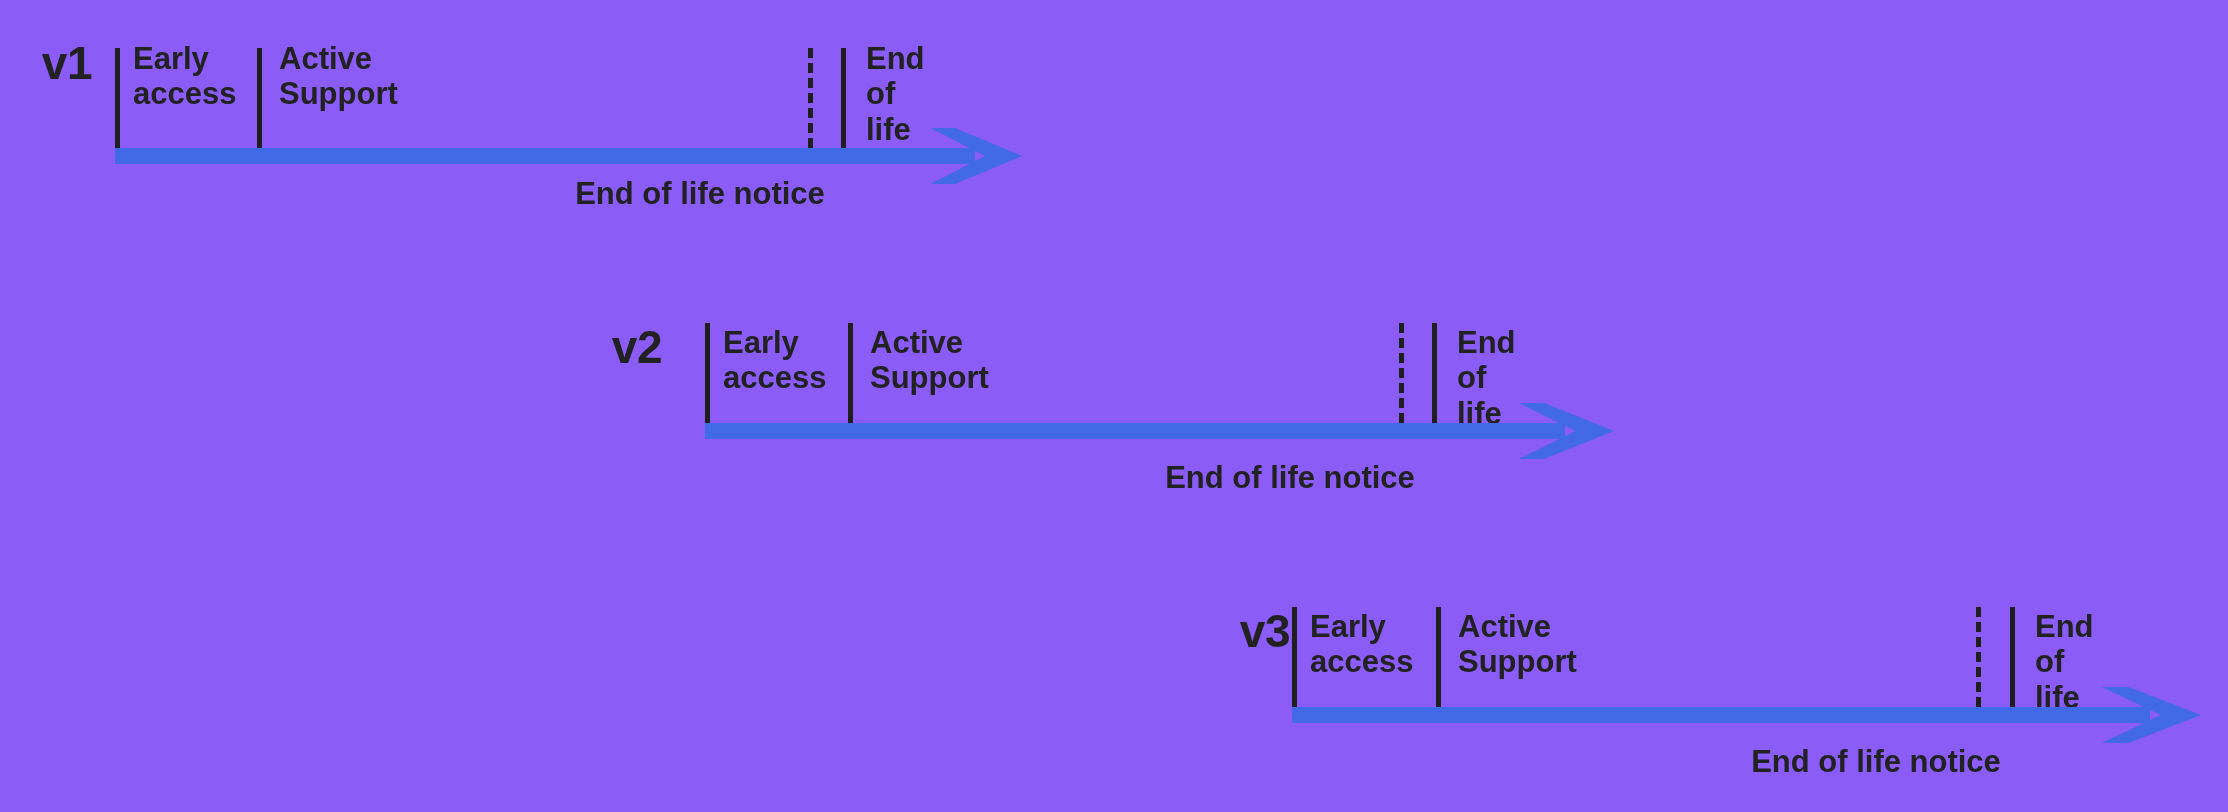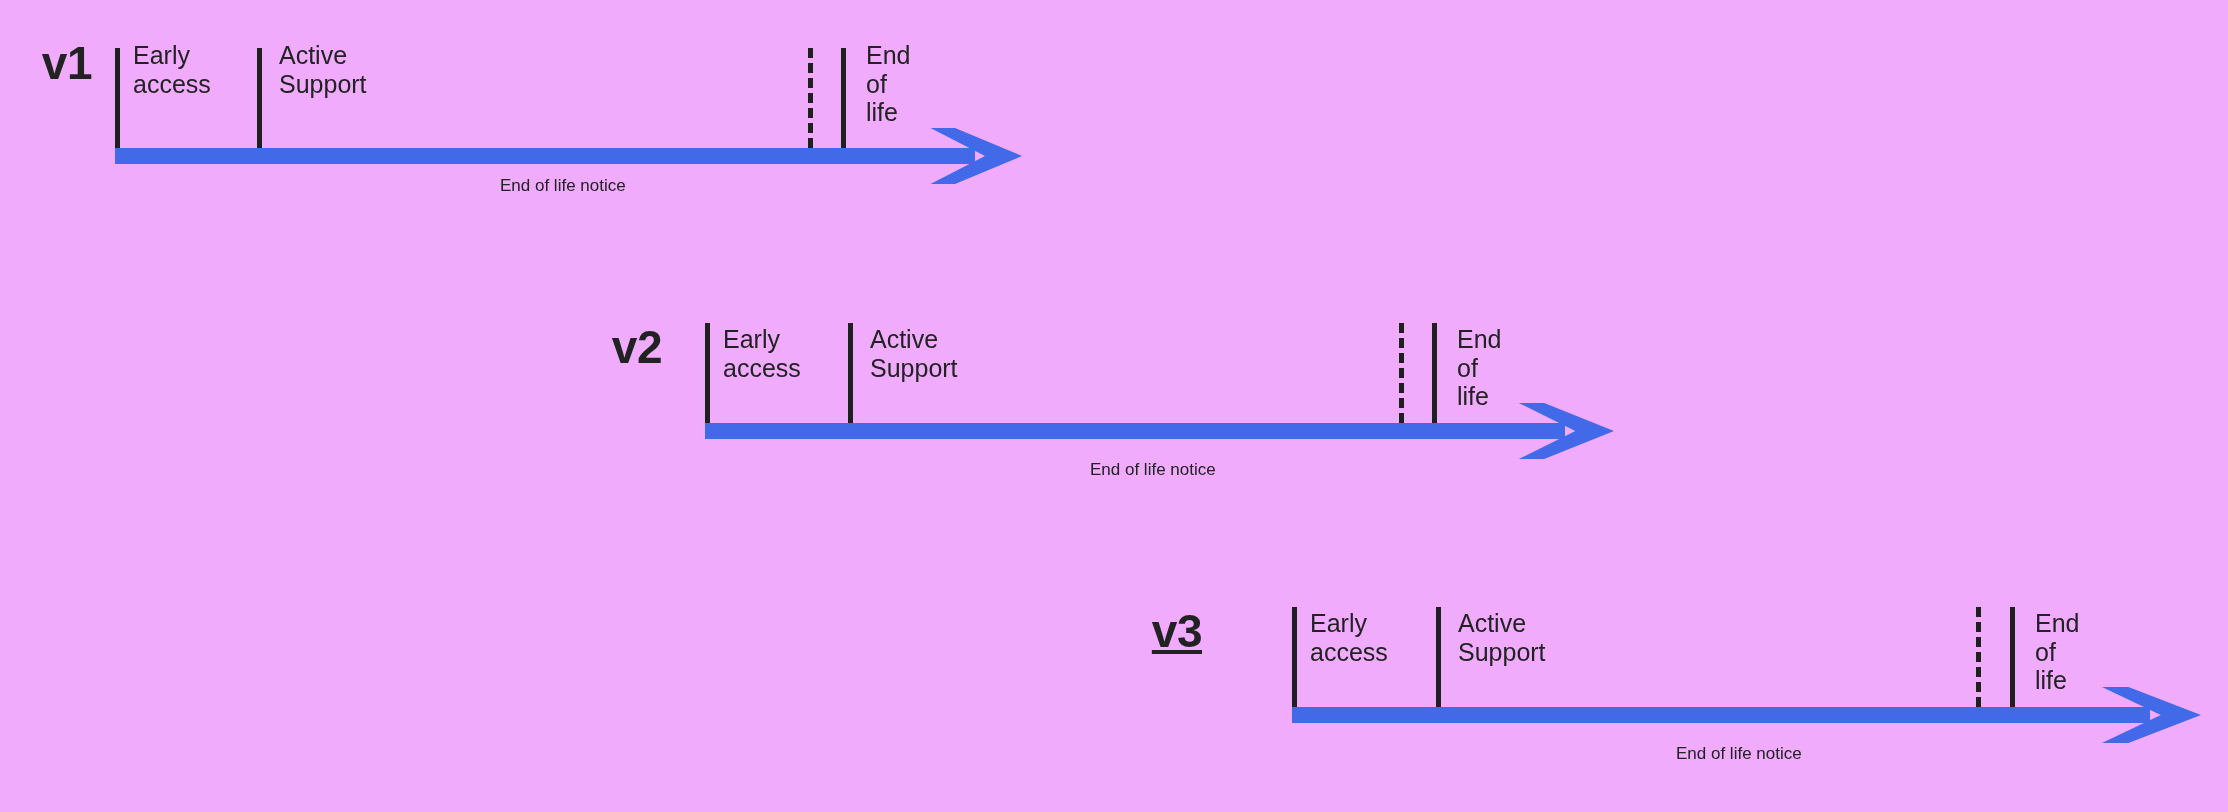--- a/index.html
+++ b/index.html
@@ -10,21 +10,21 @@
   }
   body {
     font-family: "Liberation Sans", sans-serif;
     -webkit-font-smoothing: antialiased;
   }
 
   #canvas {
     position: relative;
     width: 2228px;
     height: 812px;
-    background: #f0abfc;
+    background: #8b5cf6;
     overflow: hidden;
   }
 
   
   .timeline-row {
     position: absolute;
     height: 0;
   }
 
   
@@ -49,22 +49,22 @@
   
   .dashed-marker {
     position: absolute;
     width: 0;
     border-left: 5px dashed #1f1f1f;
   }
 
   
   .phase-label {
     position: absolute;
-    font-size: 25px;
-    font-weight: 400;
+    font-size: 31px;
+    font-weight: 700;
     color: #222222;
     line-height: 1.14;
     white-space: pre-line;
   }
 
   
   .track-bar {
     position: absolute;
     height: 16px;
     background: #4169e8;
@@ -73,25 +73,26 @@
   
   .track-arrow {
     position: absolute;
     overflow: visible;
   }
   .track-arrow svg { display: block; overflow: visible; }
 
   
   .notice-label {
     position: absolute;
-    font-size: 17px;
-    font-weight: 400;
+    font-size: 31px;
+    font-weight: 700;
     color: #222222;
     line-height: 1.14;
     white-space: nowrap;
+    text-align: center;
   }
 </style>
 </head>
 <body>
 
 <div id="canvas">
     <div class="timeline-row" style="left: 0px; top: 0px;">
       <div class="version-label" style="left: 18px; top: 40px; width: 74px; color: rgb(34, 34, 34);">v1</div>
       <div class="divider" style="left: 115px; top: 48px; height: 100px; background: rgb(31, 31, 31);"></div>
       <div class="divider" style="left: 257px; top: 48px; height: 100px; background: rgb(31, 31, 31);"></div>
@@ -121,21 +122,21 @@
       <div class="phase-label" style="left: 1457px; top: 325px; color: rgb(34, 34, 34);">End of life</div>
       <div class="track-bar" style="left: 705px; top: 423px; width: 860px; background: rgb(65, 105, 232);"></div>
       <div class="track-arrow" style="left: 1513px; top: 401px;">
         <svg width="104" height="60" viewBox="0 0 104 60">
           <path d="M 31.2 2 L 101 30 L 31.2 58 L 5.72 58 L 62.4 30 L 5.72 2 Z" fill="#4169e8"></path>
         </svg>
       </div>
       <div class="notice-label" style="left: 1090px; top: 460px; width: 400px; color: rgb(34, 34, 34);">End of life notice</div>
     </div>
     <div class="timeline-row" style="left: 0px; top: 0px;">
-      <div class="version-label" style="left: 1128px; top: 608px; width: 74px; color: rgb(34, 34, 34); text-decoration: underline;">v3</div>
+      <div class="version-label" style="left: 1216px; top: 608px; width: 74px; color: rgb(34, 34, 34);">v3</div>
       <div class="divider" style="left: 1292px; top: 607px; height: 100px; background: rgb(31, 31, 31);"></div>
       <div class="divider" style="left: 1436px; top: 607px; height: 100px; background: rgb(31, 31, 31);"></div>
       <div class="divider" style="left: 2010px; top: 607px; height: 100px; background: rgb(31, 31, 31);"></div>
       <div class="dashed-marker" style="left: 1976px; top: 607px; height: 100px; border-left-color: rgb(31, 31, 31);"></div>
       <div class="phase-label" style="left: 1310px; top: 609px; color: rgb(34, 34, 34);">Early
 access</div>
       <div class="phase-label" style="left: 1458px; top: 609px; color: rgb(34, 34, 34);">Active Support</div>
       <div class="phase-label" style="left: 2035px; top: 609px; color: rgb(34, 34, 34);">End of life</div>
       <div class="track-bar" style="left: 1292px; top: 707px; width: 858px; background: rgb(65, 105, 232);"></div>
       <div class="track-arrow" style="left: 2096px; top: 685px;">

